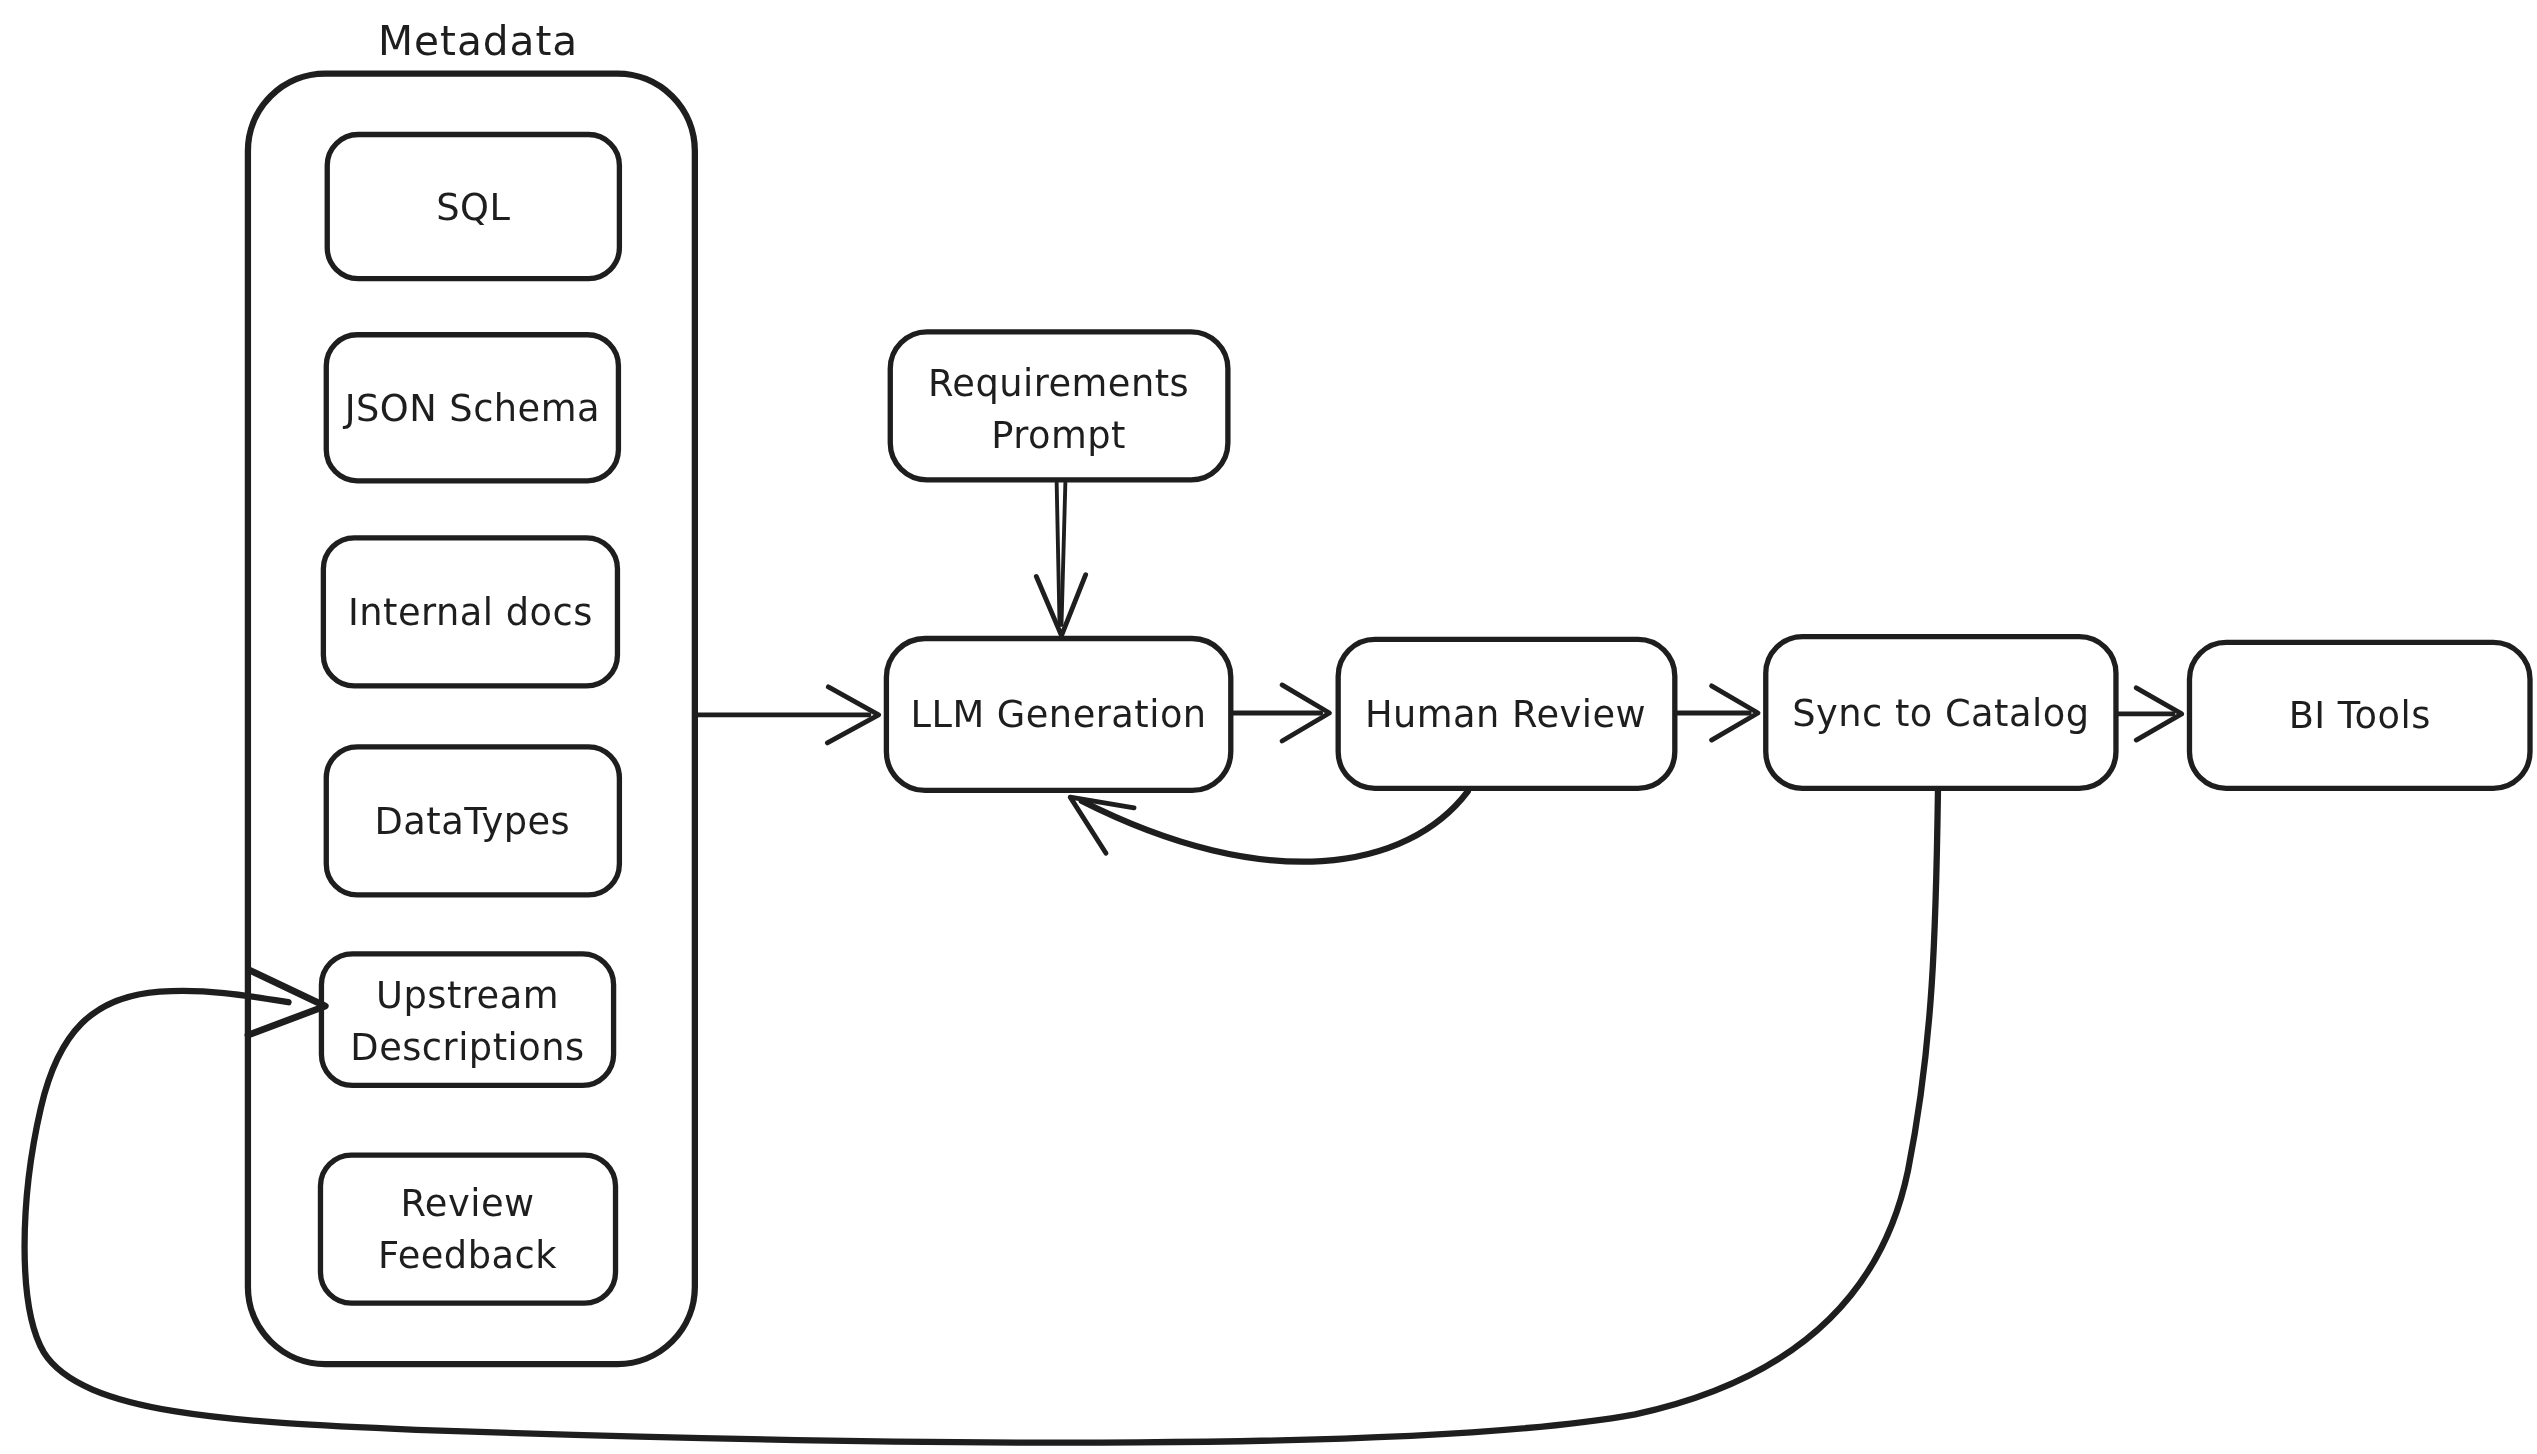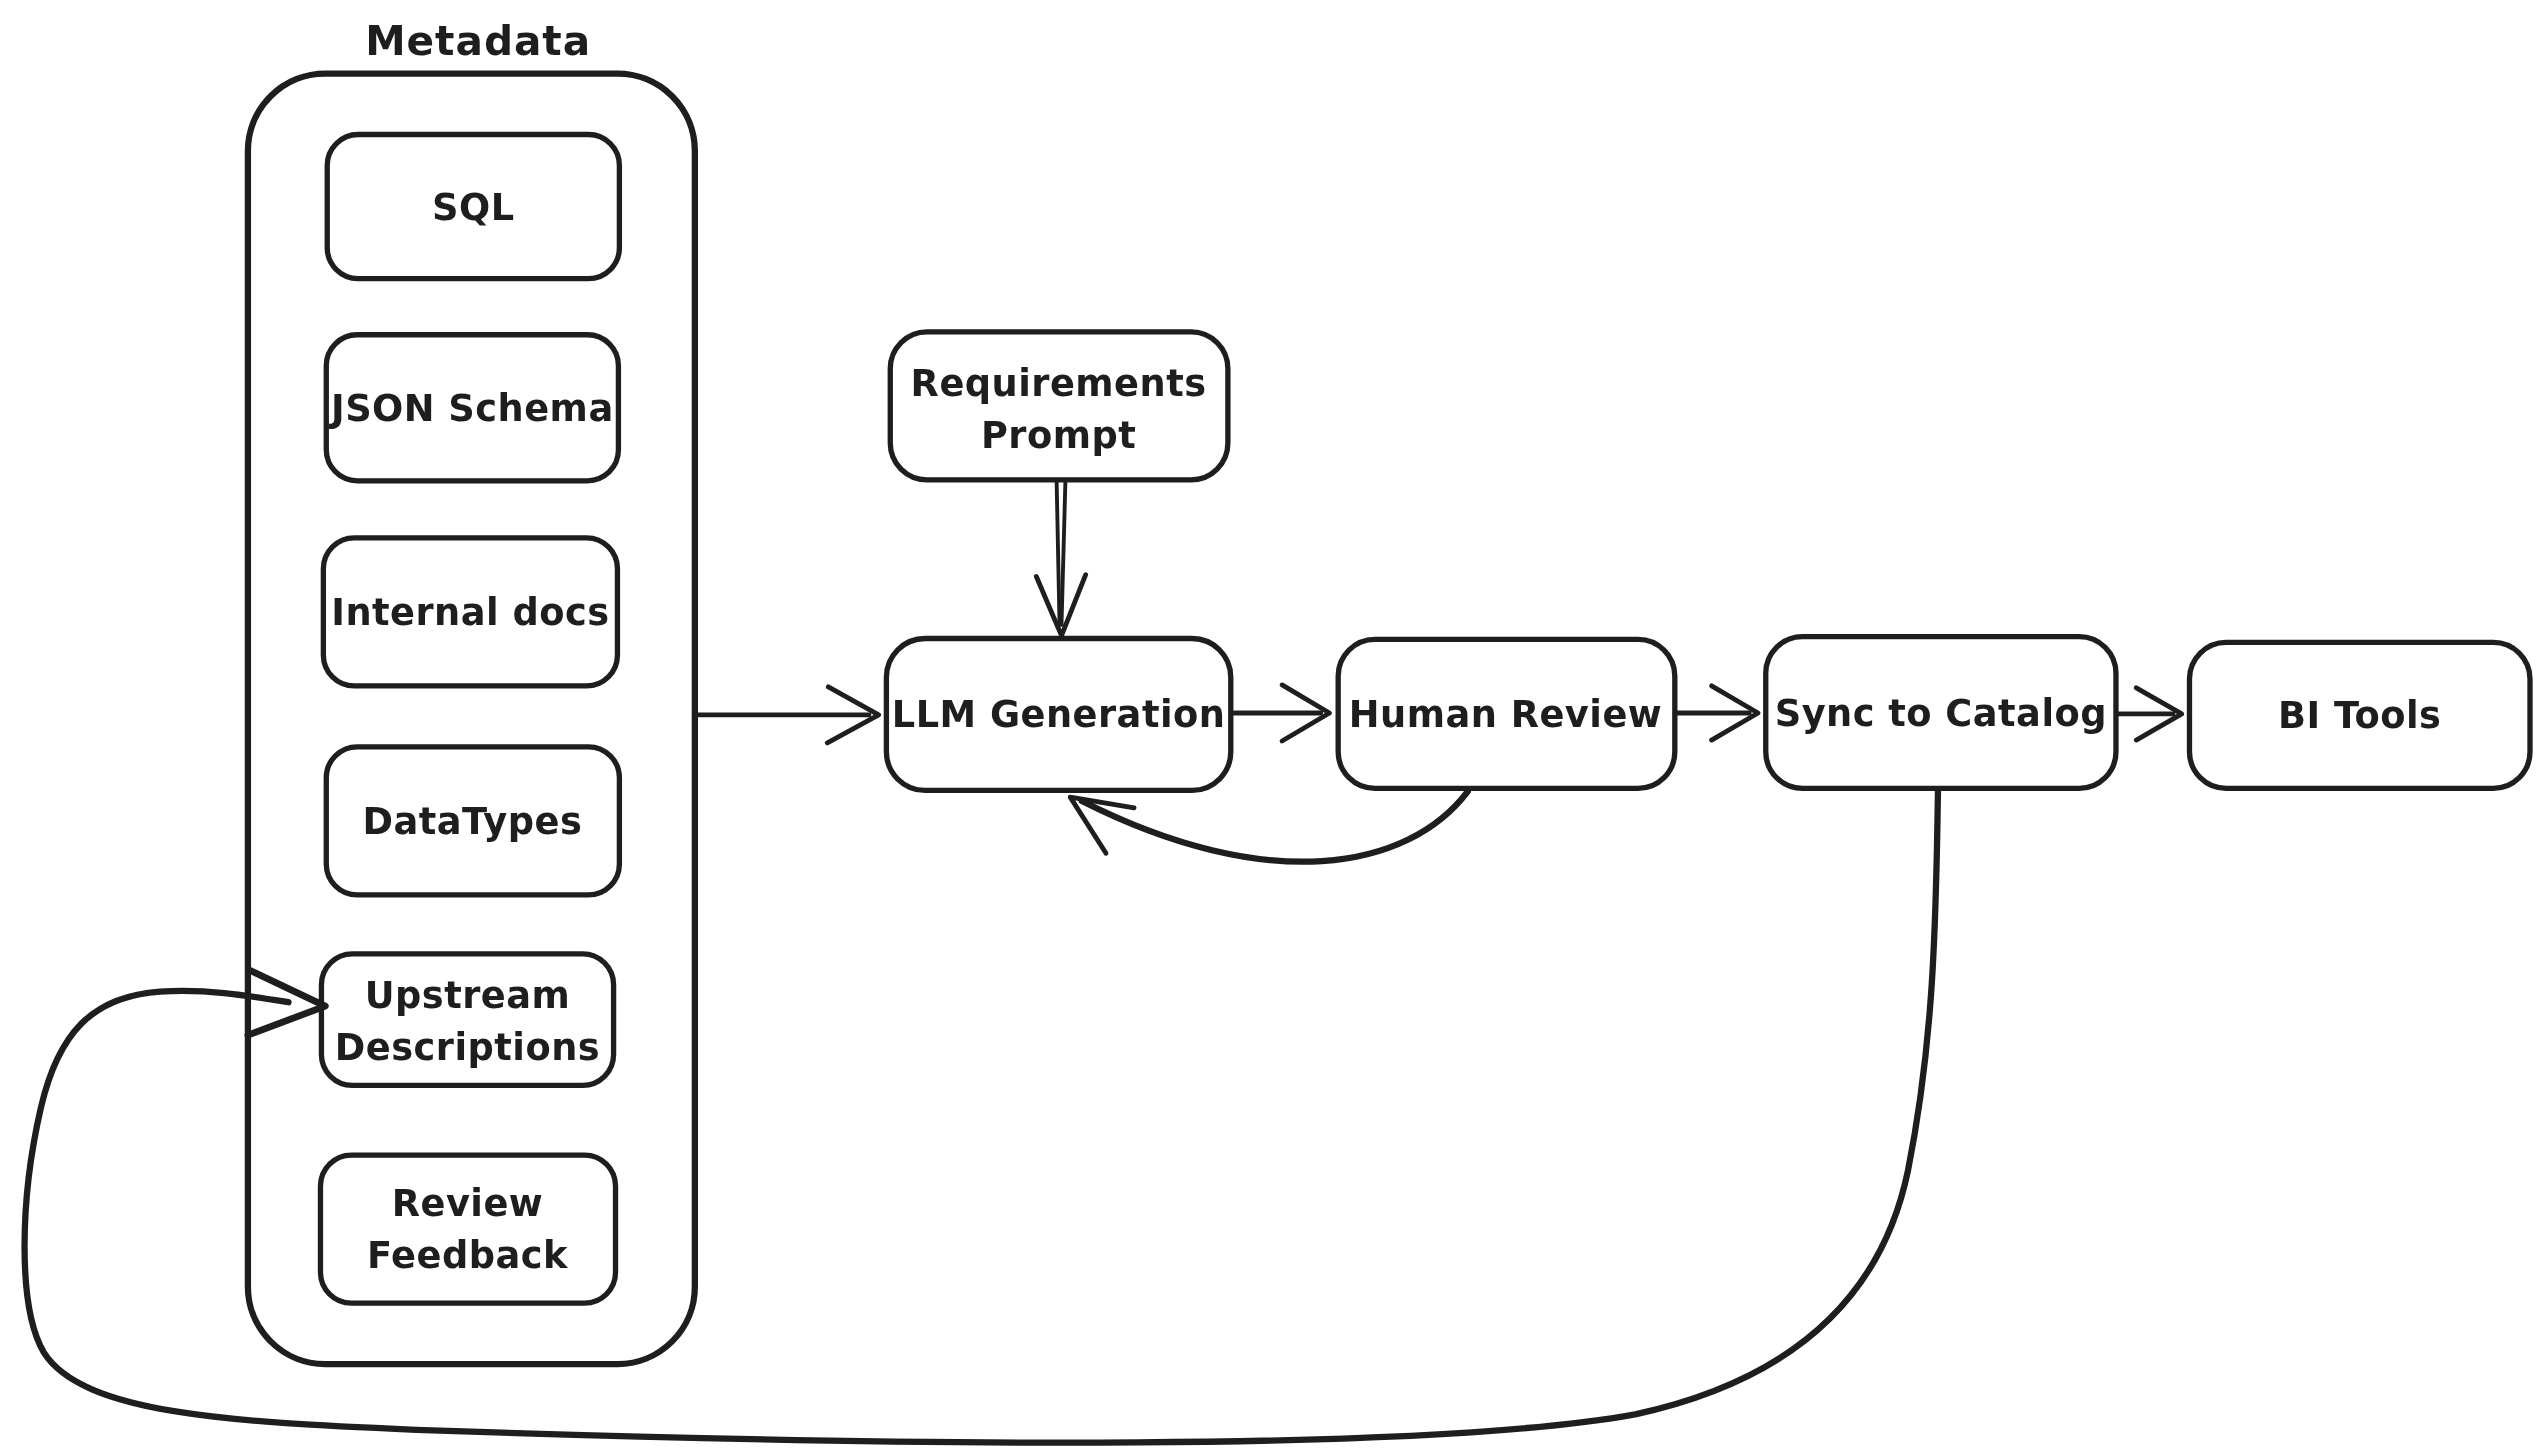--- a/index.html
+++ b/index.html
@@ -8,21 +8,20 @@
     background: #ffffff;
     width: 2538px;
     height: 1454px;
     overflow: hidden;
   }
   .canvas {
     position: relative;
     width: 2538px;
     height: 1454px;
     background: #ffffff;
-    font-weight: bold;
   }
   svg { display: block; }
   .ink-stroke {
     stroke: #1e1e1e;
     fill: none;
     stroke-linecap: round;
     stroke-linejoin: round;
   }
   .node-box   { stroke-width: 5.5; fill: #ffffff; }
   .group-box  { stroke-width: 6.5; fill: none; }

